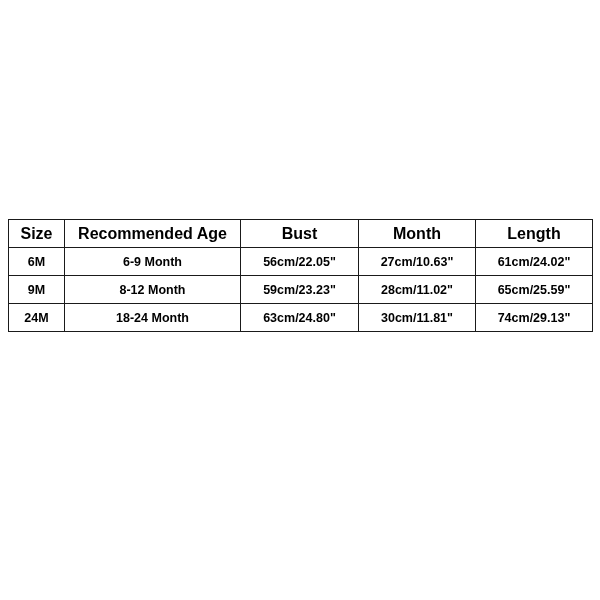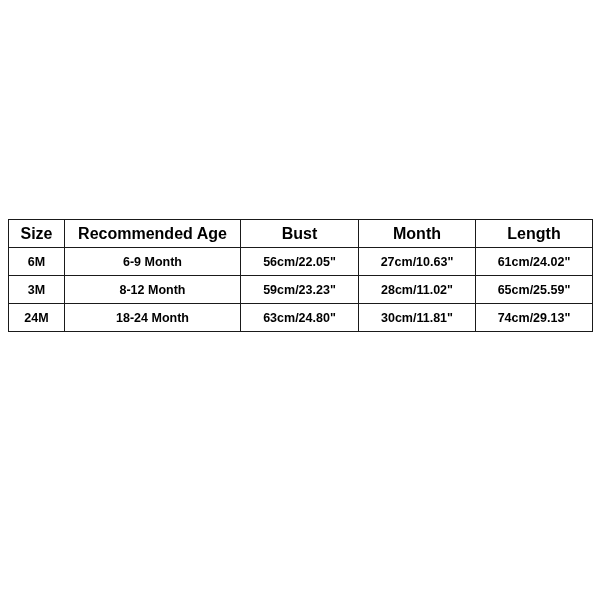--- a/index.html
+++ b/index.html
@@ -80,21 +80,21 @@
       </thead>
       <tbody>
         <tr>
           <td>6M</td>
           <td>6-9 Month</td>
           <td>56cm/22.05"</td>
           <td>27cm/10.63"</td>
           <td>61cm/24.02"</td>
         </tr>
         <tr>
-          <td>3M</td>
+          <td>9M</td>
           <td>8-12 Month</td>
           <td>59cm/23.23"</td>
           <td>28cm/11.02"</td>
           <td>65cm/25.59"</td>
         </tr>
         <tr>
           <td>24M</td>
           <td>18-24 Month</td>
           <td>63cm/24.80"</td>
           <td>30cm/11.81"</td>

